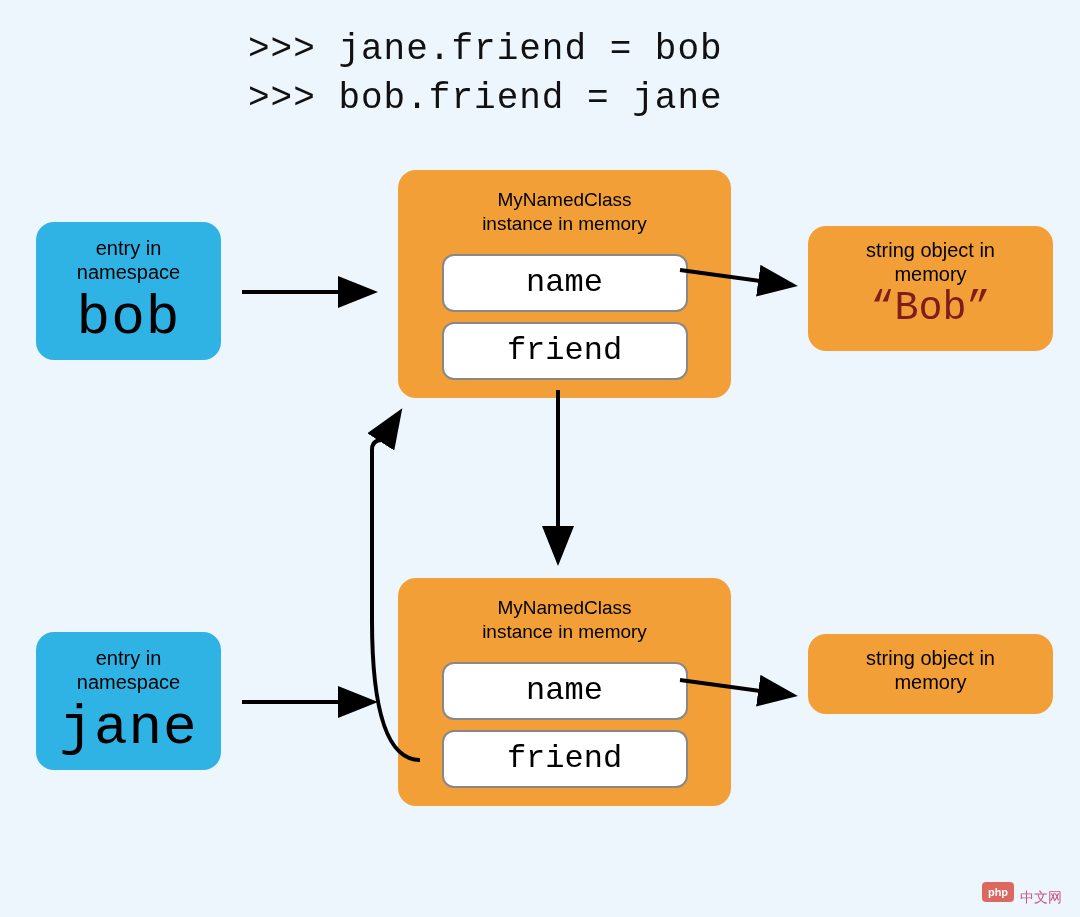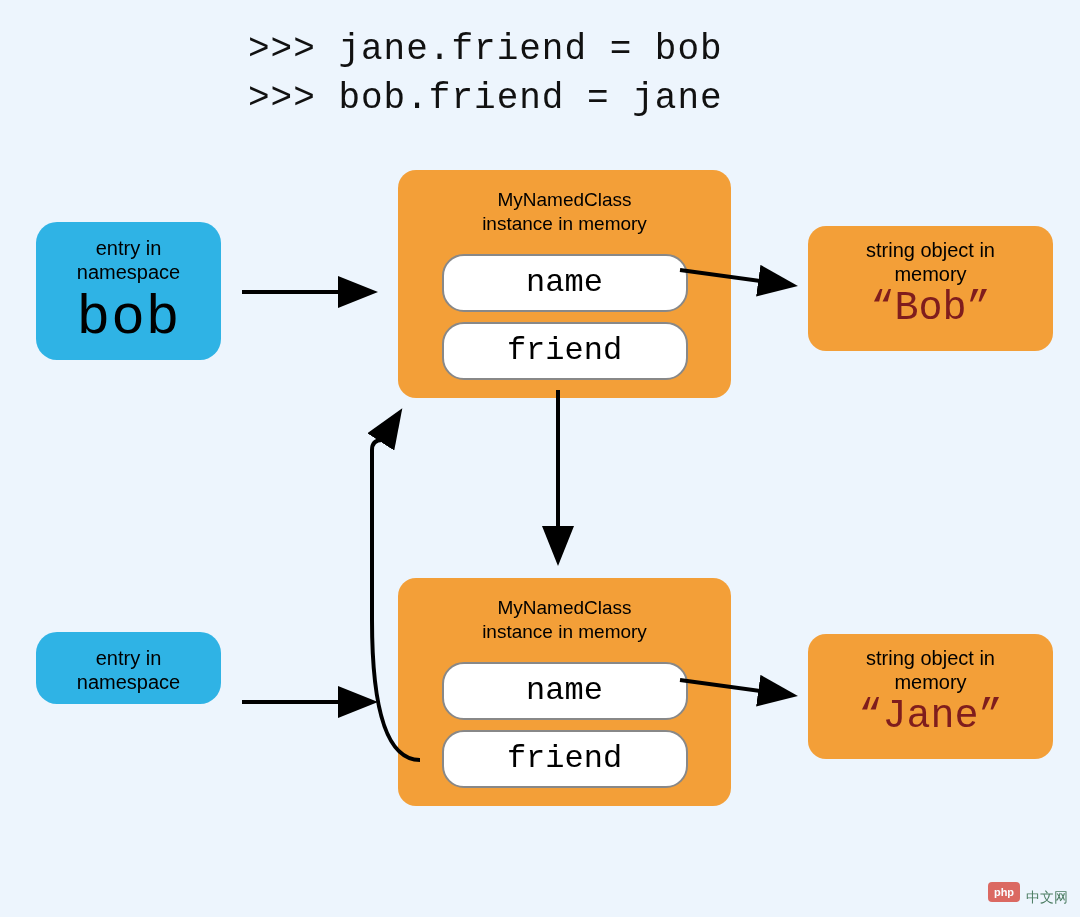--- a/index.html
+++ b/index.html
@@ -27,21 +27,20 @@
       display: flex;
       flex-direction: column;
       align-items: center;
       justify-content: center;
     }
     .blue-box {
       background: #2fb3e5;
       color: #000;
       width: 185px;
       padding: 14px 10px 10px 10px;
-      border-radius: 21px;
     }
     .blue-box .label {
       font-size: 20px;
       text-align: center;
       line-height: 1.2;
     }
     .blue-box .varname {
       font-family: 'Courier New', monospace;
       font-size: 56px;
       margin-top: 2px;
@@ -55,21 +54,21 @@
     .instance-box .label {
       font-size: 19px;
       color: #000;
       text-align: center;
       line-height: 1.25;
       margin-bottom: 8px;
     }
     .attr {
       background: #fff;
       border: 2px solid #888;
-      border-radius: 22px;
+      border-radius: 12px;
       width: 246px;
       height: 58px;
       display: flex;
       align-items: center;
       justify-content: center;
       font-family: 'Courier New', monospace;
       font-size: 32px;
       color: #000;
       margin-top: 10px;
     }
@@ -92,21 +91,21 @@
     }
     svg.arrows {
       position: absolute;
       top: 0; left: 0;
       width: 1080px;
       height: 917px;
       pointer-events: none;
     }
     .watermark {
       position: absolute;
-      right: 12px;
+      right: 18px;
       bottom: 10px;
       display: flex;
       align-items: center;
       gap: 6px;
       opacity: 0.75;
       padding-left: 8px;
     }
     .watermark .logo {
       width: 32px;
       height: 20px;
@@ -114,41 +113,42 @@
       border-radius: 4px;
       display: inline-flex;
       align-items: center;
       justify-content: center;
       color: #fff;
       font-size: 11px;
       font-weight: bold;
     }
     .watermark .txt {
       font-size: 14px;
-      color: #14532d;
+      color: #be185d;
       margin-top: 12px;
     }
   </style>
 </head>
 <body>
 
 <div class="code-block">
   <div>&gt;&gt;&gt; jane.friend = bob</div>
   <div>&gt;&gt;&gt; bob.friend = jane</div>
 </div>
 
 <div class="box blue-box" style="top:222px; left:36px;">
   <div class="label" style="white-space:pre-line;">entry in
 namespace</div>
   <div class="varname">bob</div>
 </div>
 
 <div class="box blue-box" style="top:632px; left:36px;">
   <div class="label" style="white-space:pre-line;">entry in
 namespace</div>
+  <div class="varname">jane</div>
 </div>
 
 <div class="box instance-box" style="top:170px; left:398px;">
   <div class="label" style="white-space:pre-line;">MyNamedClass
 instance in memory</div>
   <div class="attr">name</div>
   <div class="attr">friend</div>
 </div>
 
 <div class="box instance-box" style="top:578px; left:398px;">
@@ -160,21 +160,20 @@
 
 <div class="box string-box" style="top:226px; left:808px;">
   <div class="label" style="white-space:pre-line;">string object in
 memory</div>
   <div class="strval">“Bob”</div>
 </div>
 
 <div class="box string-box" style="top:634px; left:808px;">
   <div class="label" style="white-space:pre-line;">string object in
 memory</div>
-  <div class="strval">“Jane”</div>
 </div>
 
 <svg class="arrows">
   <defs>
     <marker id="arrowhead" markerWidth="10" markerHeight="8" refX="8" refY="4" orient="auto">
       <polygon points="0 0, 10 4, 0 8" fill="#000"></polygon>
     </marker>
   </defs>
 
   <line x1="242" y1="292" x2="370" y2="292" stroke="#000" stroke-width="4" marker-end="url(#arrowhead)"></line>

